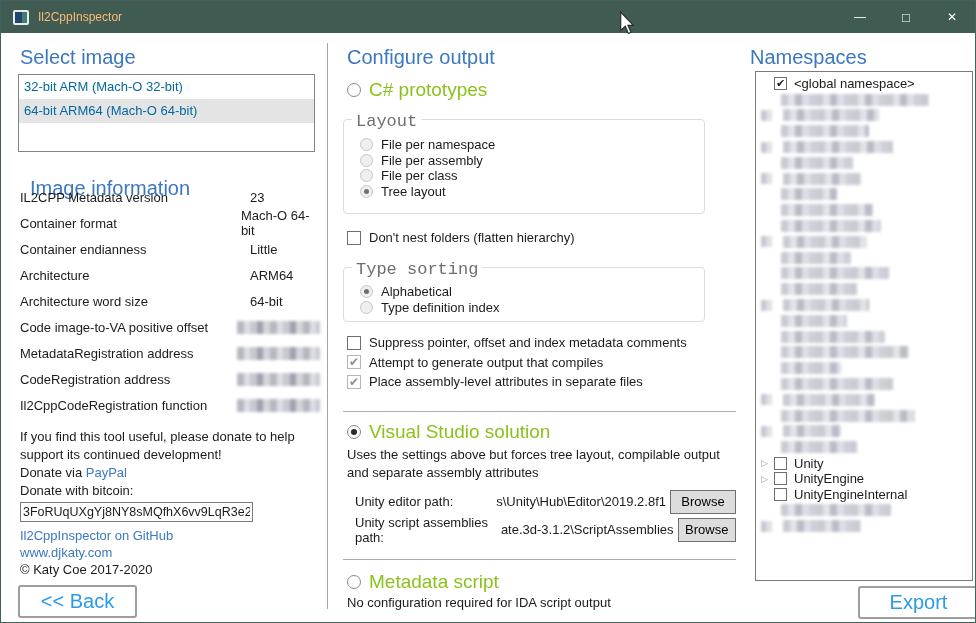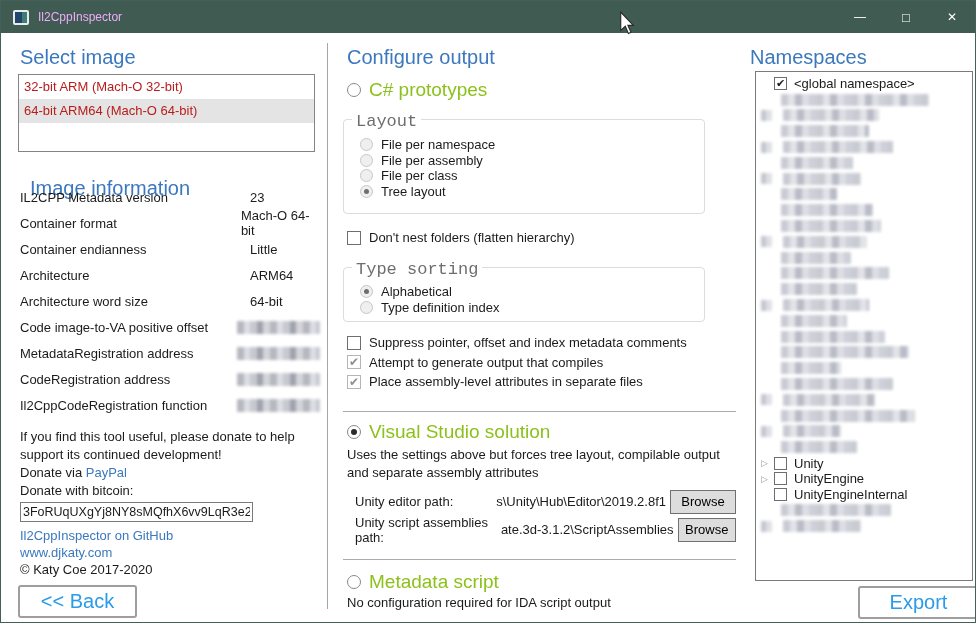--- a/index.html
+++ b/index.html
@@ -3,34 +3,34 @@
 <meta charset="utf-8">
 <style>
   * { margin:0; padding:0; box-sizing:border-box; }
   html,body { width:976px; height:623px; font-family:"Liberation Sans", sans-serif; background:#888; }
   .window { position:relative; width:976px; height:623px; background:#fff; border:1px solid #44605a; overflow:hidden; }
 
   
   .titlebar { position:absolute; top:0; left:0; width:100%; height:32px; background:#3f5b52; display:flex; align-items:center; }
   .app-icon { width:16px; height:15px; margin-left:12px; border:2px solid #e8ecea; border-radius:2px;
               background:linear-gradient(90deg,#24456b 0 55%, #3f7d74 55% 100%); }
-  .titlebar-text { color:#f0abfc; font-size:12px; margin-left:9px; flex:1; }
+  .titlebar-text { color:#fdba74; font-size:12px; margin-left:9px; flex:1; }
   .win-btn { width:46px; height:32px; display:flex; align-items:center; justify-content:center; color:#fff; font-size:12px; }
   .win-btn.max { font-size:13px; }
   .cursor { position:absolute; left:618px; top:10px; z-index:50; }
 
   .content { position:absolute; top:32px; left:0; width:974px; height:589px; background:#fff;margin-left:9px; }
 
   h2.section { font-size:20px; font-weight:400; color:#3b78be; }
 
   
   .left-panel { position:absolute; left:0; top:0; width:317px; height:100%; }
   .left-panel h2 { margin:13px 0 0 10px; }
   .img-listbox { position:absolute; left:8px; top:41px; width:297px; height:78px; border:1px solid #848484; background:#fff; }
-  .img-item { height:24px; line-height:24px; font-size:13px; padding-left:5px; color:#b91c1c; white-space:nowrap; }
+  .img-item { height:24px; line-height:24px; font-size:13px; padding-left:5px; color:#0369a1; white-space:nowrap; }
   .img-item.selected { background:#e4e4e4; }
   .imginfo-title { position:absolute; left:10px; top:131px; }
   .info-rows { position:absolute; left:10px; top:151px; width:300px; }
   .info-row { height:26px; display:flex; align-items:center; font-size:13px; color:#1b1b1b; }
   .info-label { width:230px; }
   .info-value { }
   .info-blur { display:none; width:88px; height:13px; border-radius:1px;
       background:repeating-linear-gradient(90deg,#b6b8c0 0 7px,#dddee3 7px 13px,#c7c9d1 13px 20px,#9fa2ac 20px 26px,#d4d5da 26px 33px);
       filter:blur(1.5px); }
   .info-row.is-blur .info-blur { display:inline-block; }

